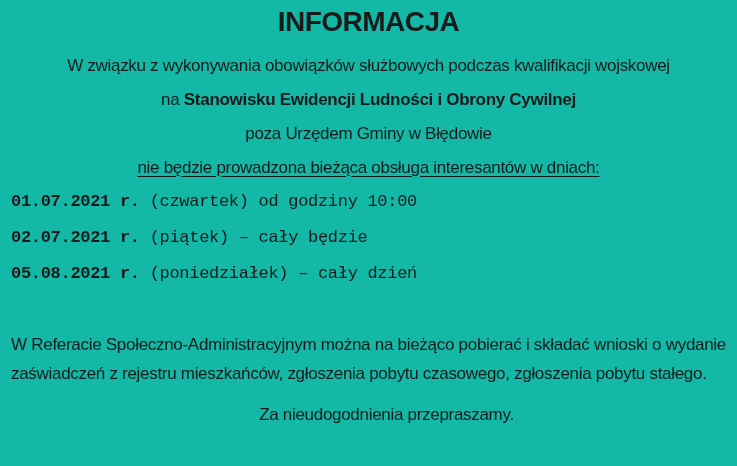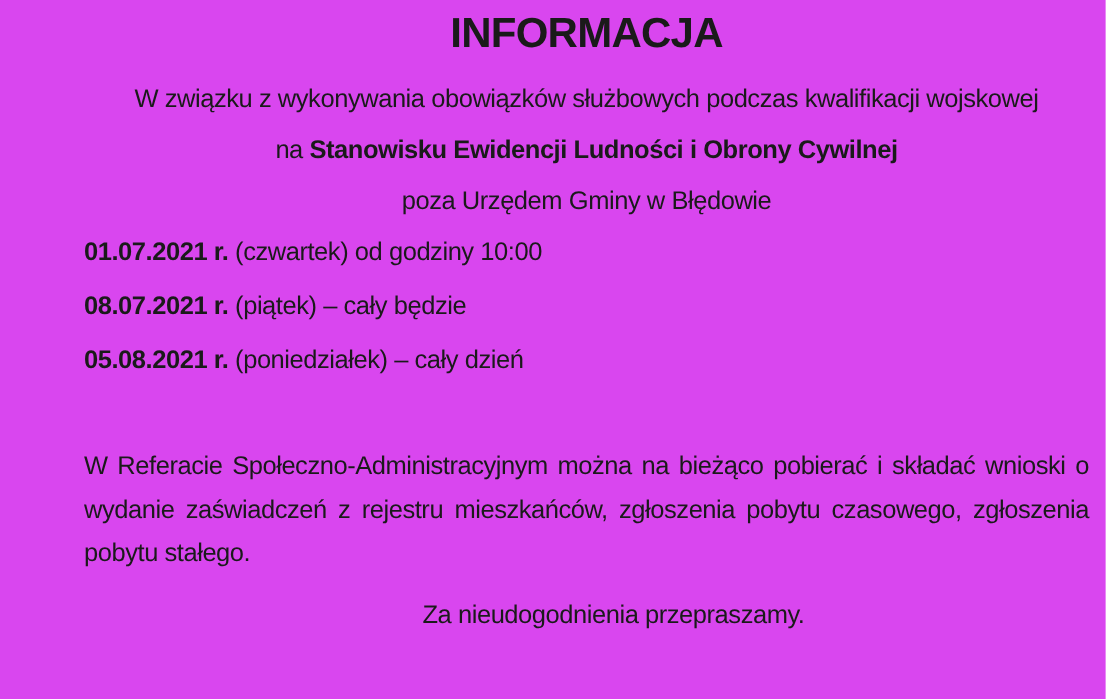--- a/index.html
+++ b/index.html
@@ -5,46 +5,46 @@
   * { margin: 0; padding: 0; box-sizing: border-box; }
   html, body {
     width: 737px;
     height: 466px;
     background: #ffffff;
     overflow: hidden;
   }
   .page {
     width: 737px;
     height: 466px;
-    background: #d946ef;
+    background: #14b8a6;
     color: #1a1a1a;
     font-family: "Liberation Sans", "DejaVu Sans", sans-serif;
     letter-spacing: -0.3px;
     padding-top: 4px;
-    padding-left: 45px;
   }
   .title {
     text-align: center;
     font-size: 28px;
     font-weight: bold;
     letter-spacing: -0.5px;
     margin-top: 2px;
     margin-bottom: 18px;
   }
   .center-line {
     text-align: center;
     font-size: 17px;
     line-height: 20px;
     margin-bottom: 14px;
   }
   .center-line .bold { font-weight: bold; }
   .underlined { text-decoration: underline; text-underline-offset: 3px; }
   .dates {
     margin-top: 8px;
     padding-left: 11px;
+    font-family: Liberation Mono, monospace;
   }
   .date-line {
     font-size: 17px;
     line-height: 20px;
     margin-bottom: 16px;
   }
   .date-line .date { font-weight: bold; }
   .body-paragraph {
     margin-top: 46px;
     padding: 0 11px;
@@ -66,24 +66,25 @@
 <div class="page">
 
   <h1 class="title">INFORMACJA</h1>
 
   <p class="center-line">W związku z wykonywania obowiązków służbowych podczas kwalifikacji wojskowej</p>
 
   <p class="center-line"><span>na </span><span class="bold">Stanowisku Ewidencji Ludności i Obrony Cywilnej</span></p>
 
   <p class="center-line">poza Urzędem Gminy w Błędowie</p>
 
+  <p class="center-line"><span class="underlined">nie będzie prowadzona bieżąca obsługa interesantów w dniach:</span></p>
 
   <div class="dates">
     <p class="date-line"><span class="date">01.07.2021 r.</span><span> (czwartek) od godziny 10:00</span></p>
-    <p class="date-line"><span class="date">08.07.2021 r.</span><span> (piątek) – cały będzie</span></p>
+    <p class="date-line"><span class="date">02.07.2021 r.</span><span> (piątek) – cały będzie</span></p>
     <p class="date-line"><span class="date">05.08.2021 r.</span><span> (poniedziałek) – cały dzień</span></p>
   </div>
 
   <p class="body-paragraph">W Referacie Społeczno-Administracyjnym można na bieżąco pobierać i składać wnioski o wydanie zaświadczeń z rejestru mieszkańców, zgłoszenia pobytu czasowego, zgłoszenia pobytu stałego.</p>
 
   <p class="closing">Za nieudogodnienia przepraszamy.</p>
 
 </div>
 
 </body></html>

